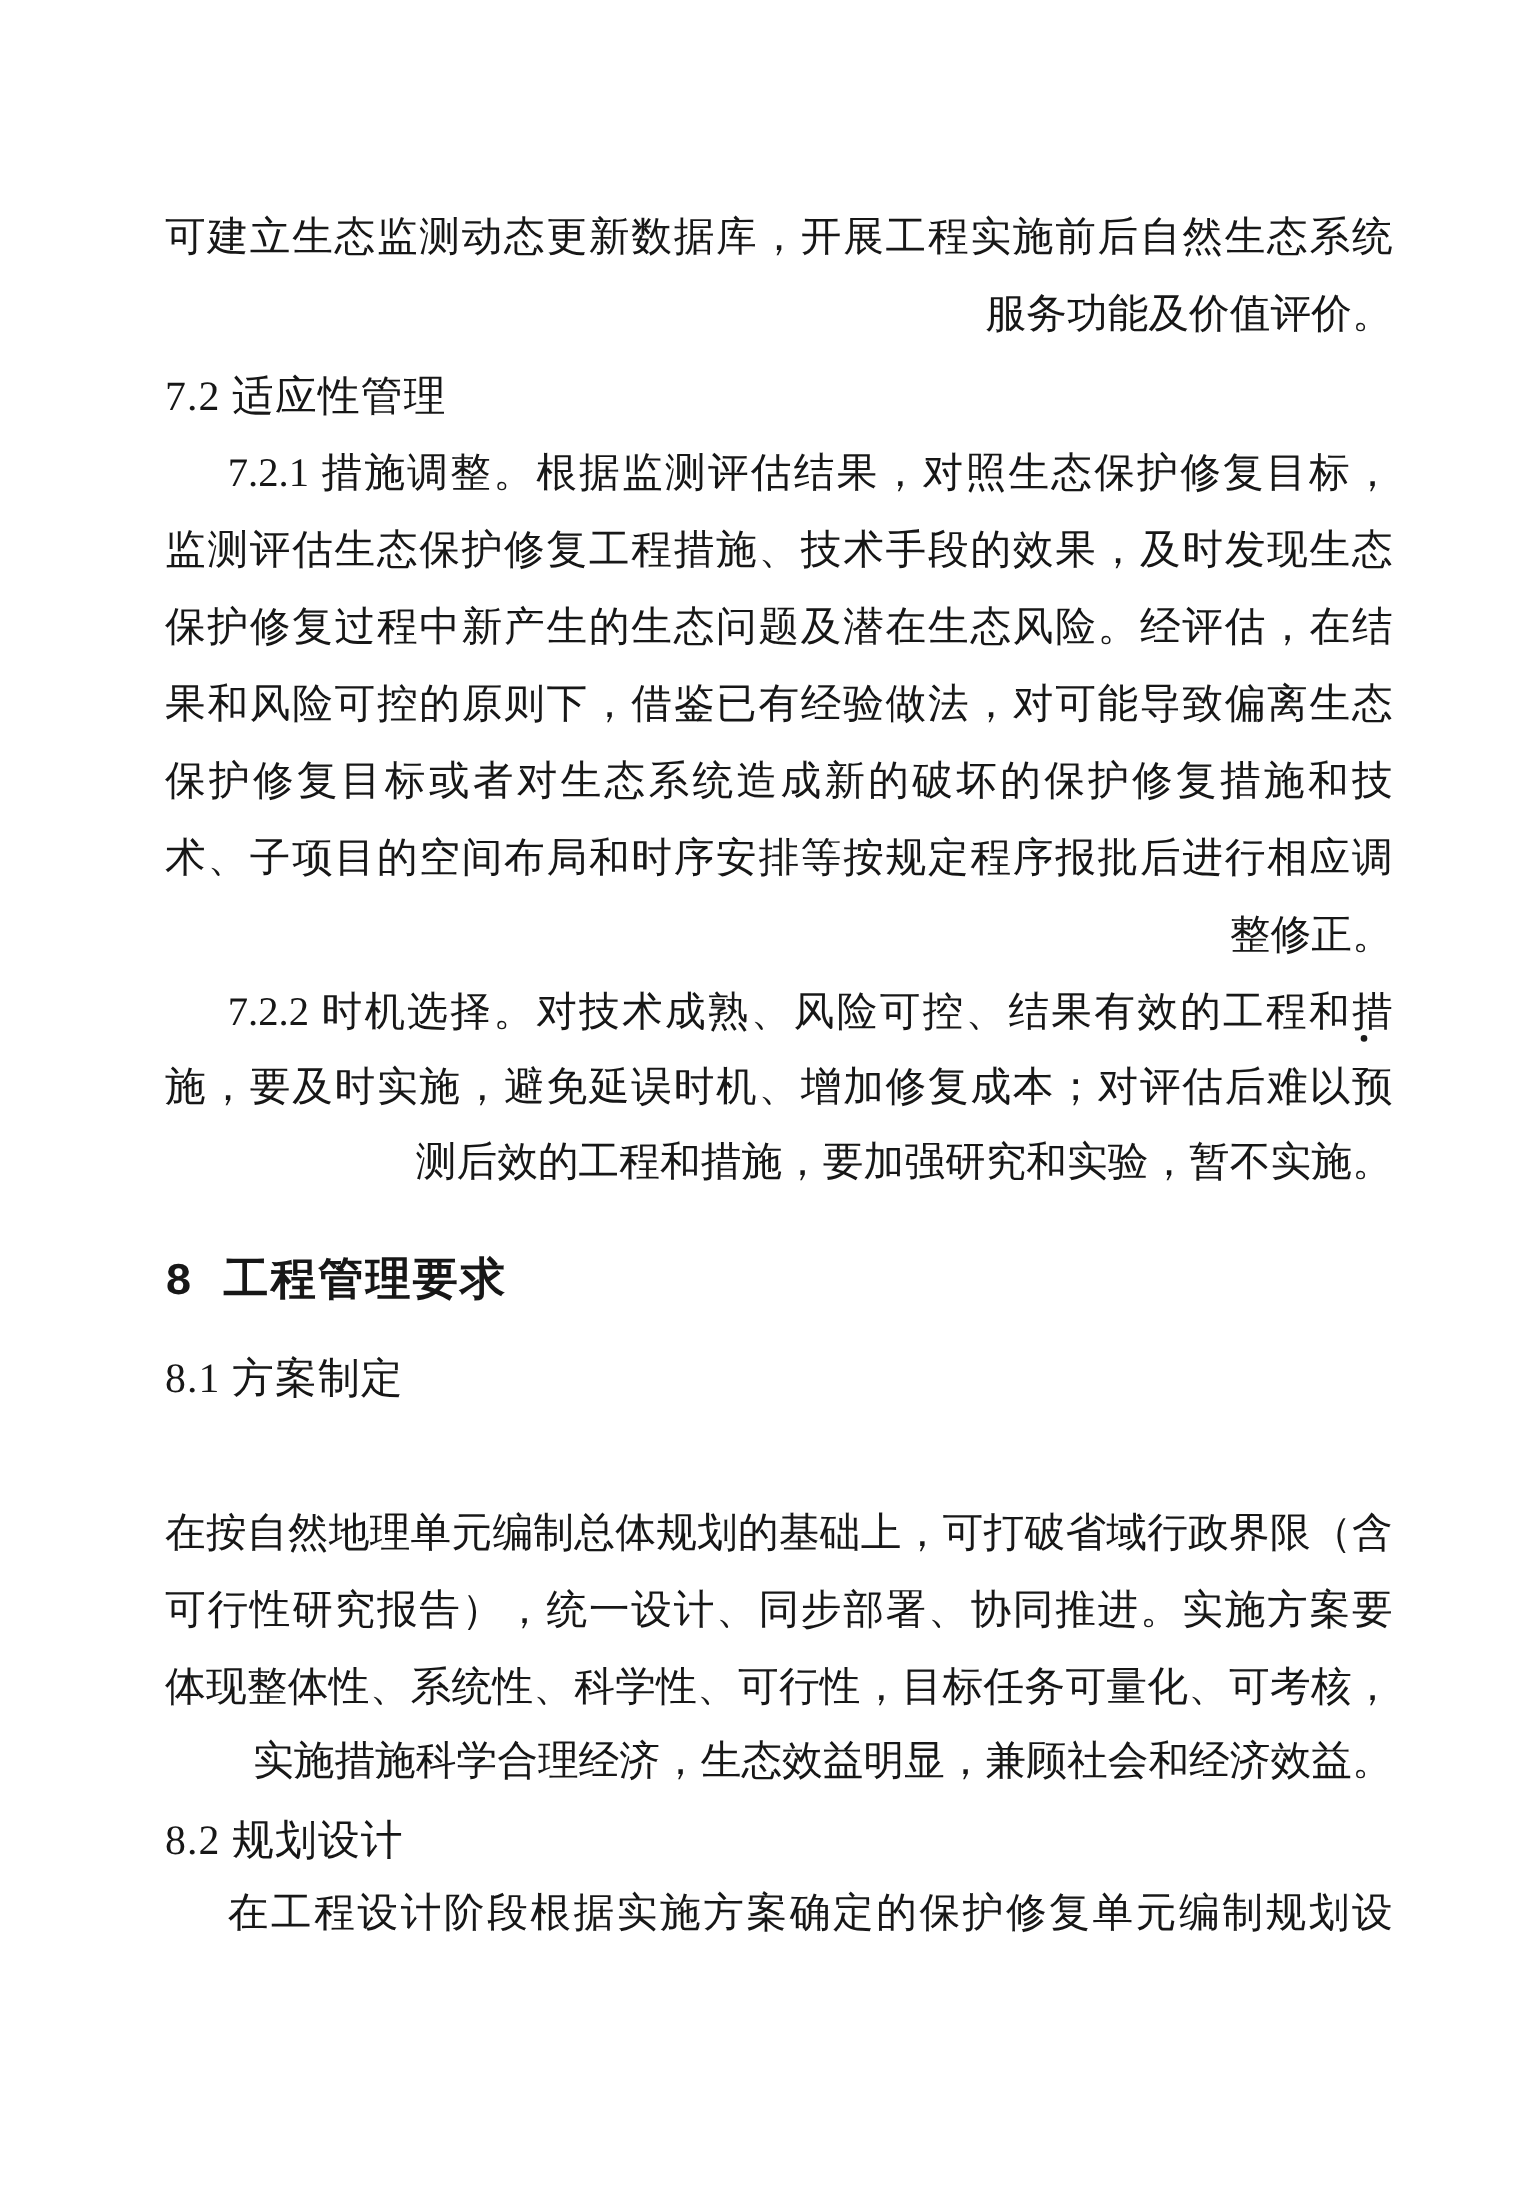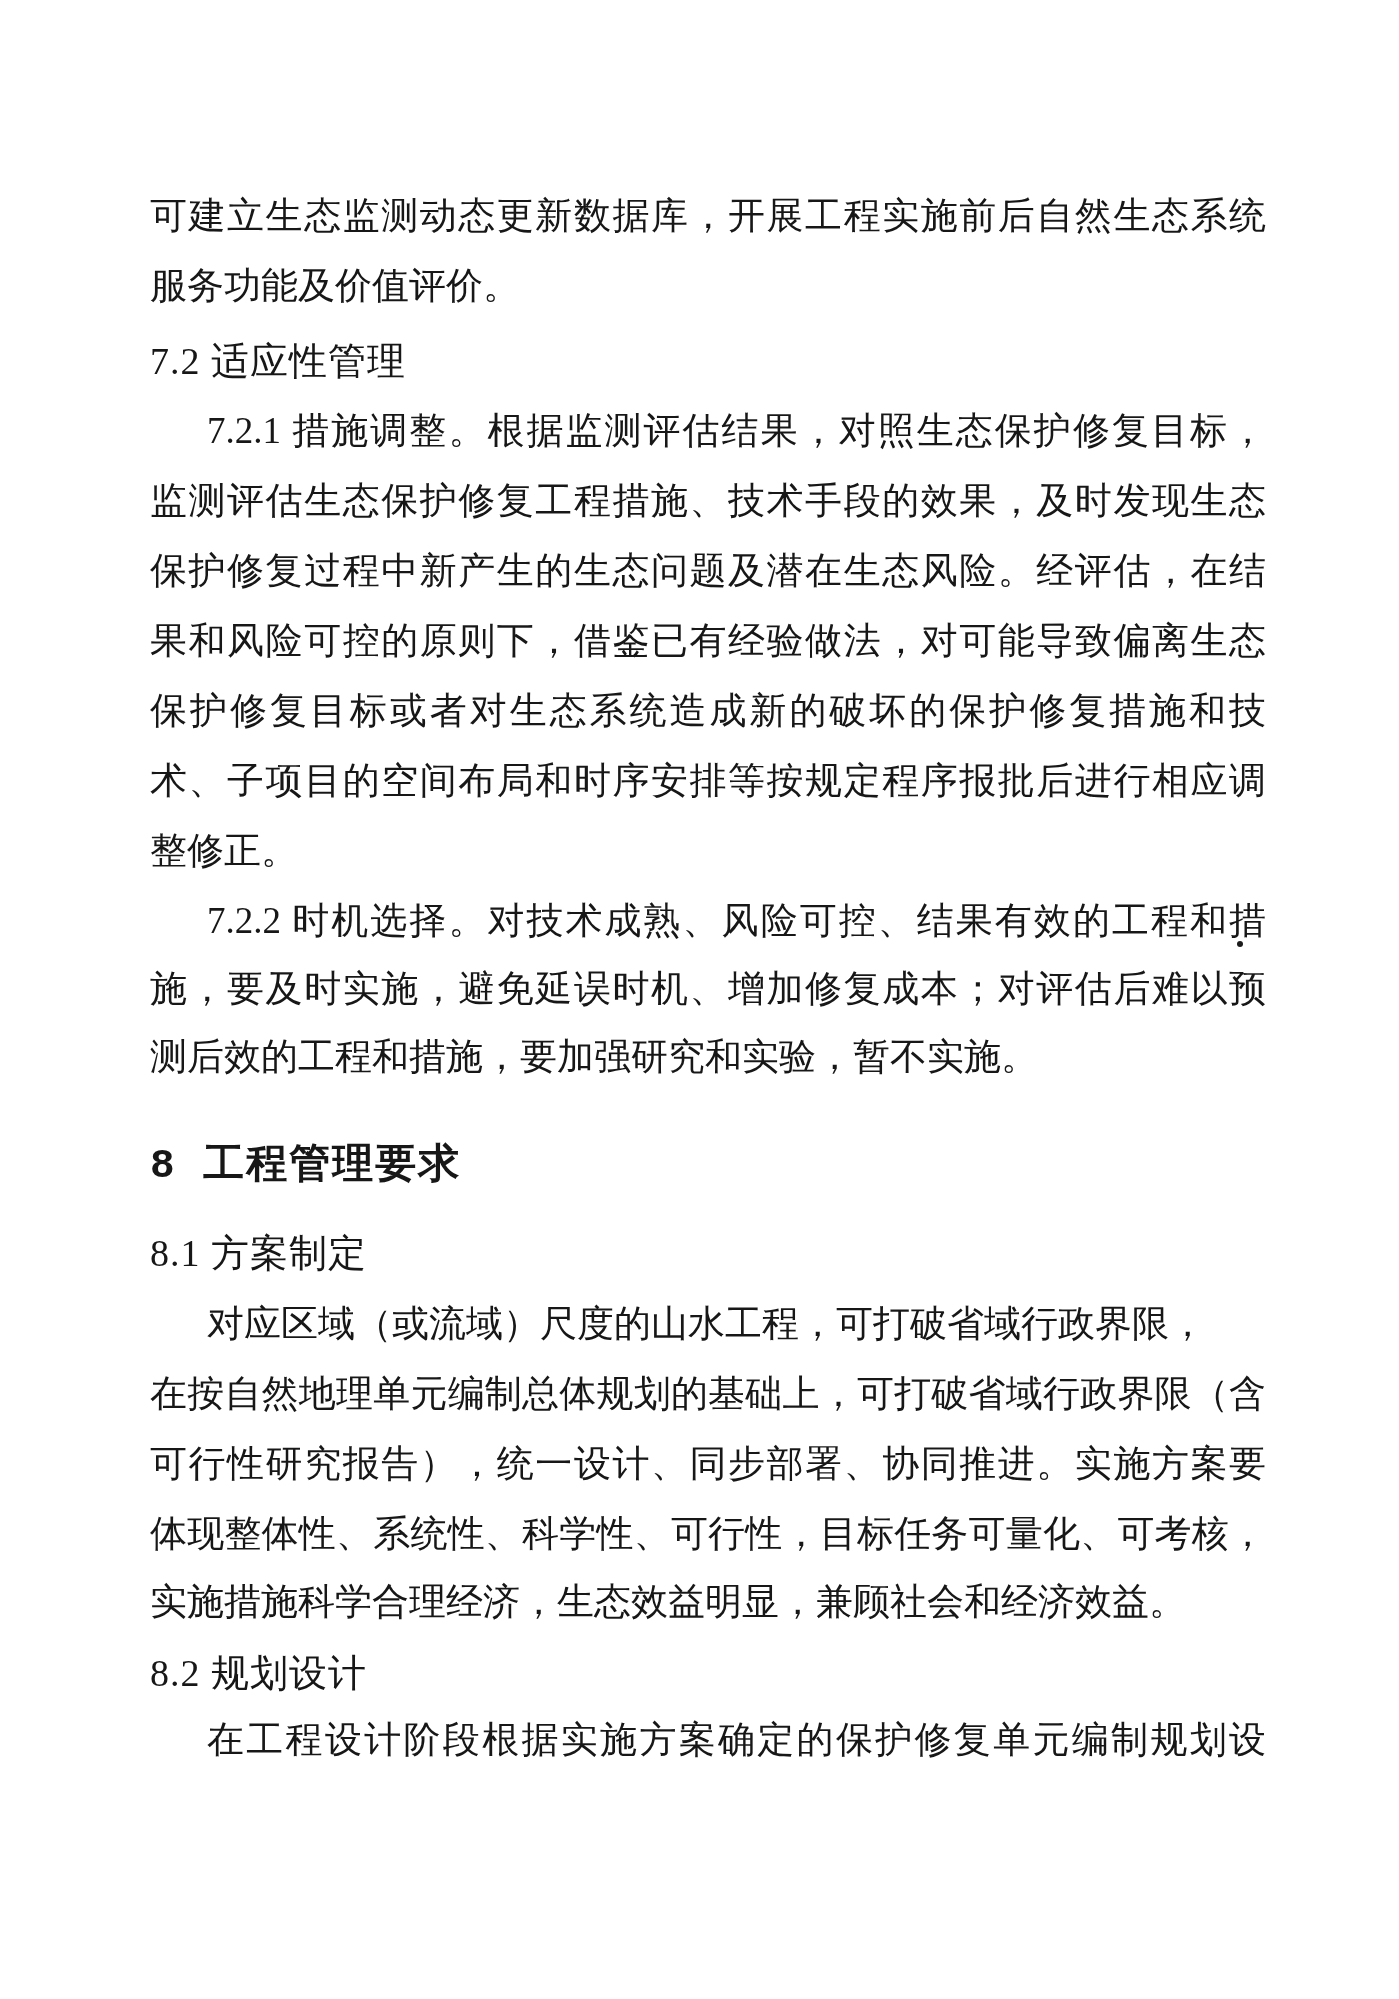--- a/index.html
+++ b/index.html
@@ -15,21 +15,21 @@
     height: 1802px;
     background: #ffffff;
     overflow: hidden;
   }
   .line {
     position: absolute;
     left: 150px;
     width: 1116px;
     font-size: 37px;
     line-height: 48px;
-    text-align: left;
+    text-align: right;
     white-space: normal;
   }
   .justify {
     text-align: justify;
     text-align-last: justify;
   }
   .indent { text-indent: 57px; }
   .h-kai {
     position: absolute;
     left: 150px;
@@ -85,21 +85,20 @@
   <div class="line justify indent" style="top:897px">7.2.2 时机选择。对技术成熟、风险可控、结果有效的工程和措</div>
   <div class="line justify" style="top:965px">施，要及时实施，避免延误时机、增加修复成本；对评估后难以预</div>
   <div class="line" style="top:1033px">测后效的工程和措施，要加强研究和实验，暂不实施。</div>
 
   <div class="speck"></div>
 
   <div class="h-hei" style="top:1140px">8 工程管理要求</div>
 
   <div class="h-kai" style="top:1228px">8.1 方案制定</div>
 
-  <div class="line indent" style="top:1300px">对应区域（或流域）尺度的山水工程，可打破省域行政界限，</div>
   <div class="line justify" style="top:1370px">在按自然地理单元编制总体规划的基础上，可打破省域行政界限（含</div>
   <div class="line justify" style="top:1440px">可行性研究报告），统一设计、同步部署、协同推进。实施方案要</div>
   <div class="line justify" style="top:1510px">体现整体性、系统性、科学性、可行性，目标任务可量化、可考核，</div>
   <div class="line" style="top:1578px">实施措施科学合理经济，生态效益明显，兼顾社会和经济效益。</div>
 
   <div class="h-kai" style="top:1648px">8.2 规划设计</div>
 
   <div class="line justify indent" style="top:1716px">在工程设计阶段根据实施方案确定的保护修复单元编制规划设</div>
 
   <div class="pagenum">— 24 —</div>

